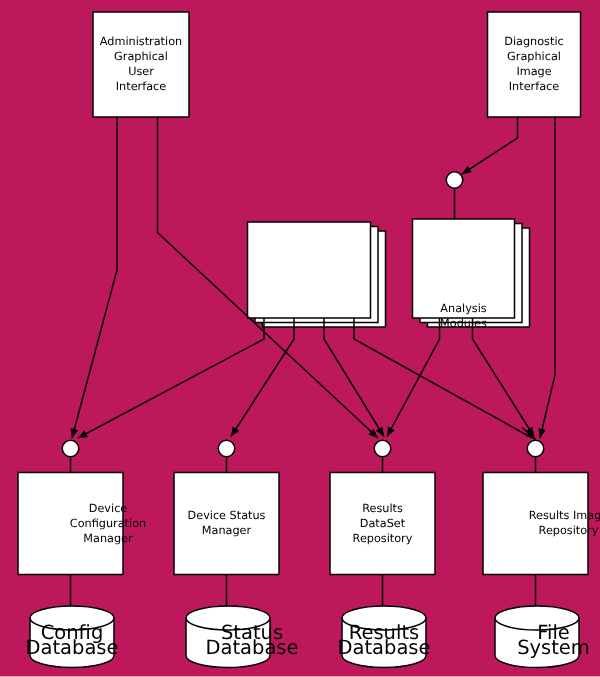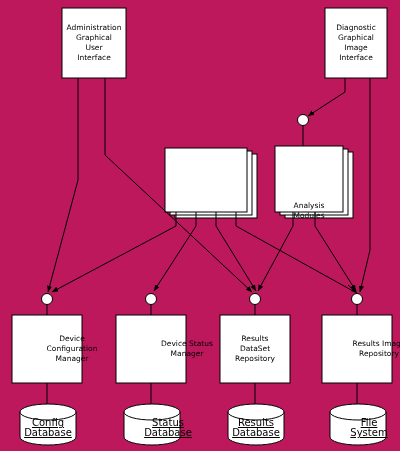--- a/index.html
+++ b/index.html
@@ -31,23 +31,22 @@
     justify-content: center;
     text-align: center;
     font-family: "DejaVu Sans", sans-serif;
     font-size: 7.5px;
     line-height: 10px;
     color: #000000;
     pointer-events: none;
     white-space: pre-line;
   }
   .store-label {
-    font-size: 10px;
+    font-size: 13px;
     line-height: 10px;
-    text-decoration: underline;
   }
 </style>
 </head>
 <body>
 
 <div id="diagram-root">
 
   <svg id="diagram-svg" viewBox="0 0 400 451">
     <defs>
       <marker id="arrowhead" markerWidth="7" markerHeight="7" refX="6.2" refY="2.6" orient="auto" markerUnits="strokeWidth">
@@ -162,21 +161,21 @@
 Interface</div>
 
 
   <div class="node-label" style="left:275px; top:146px; width:68px; height:66px;margin-top:32px;">Analysis
 Modules</div>
 
   <div class="node-label" style="left:12px; top:315px; width:70px; height:68px;padding-left:25px;">Device
 Configuration
 Manager</div>
 
-  <div class="node-label" style="left:116px; top:315px; width:70px; height:68px;padding-left:36px;">Device Status
+  <div class="node-label" style="left:116px; top:315px; width:70px; height:68px;">Device Status
 Manager</div>
 
   <div class="node-label" style="left:220px; top:315px; width:70px; height:68px;">Results
 DataSet
 Repository</div>
 
   <div class="node-label" style="left:322px; top:315px; width:70px; height:68px;margin-left:22px;">Results Image
 Repository</div>
 
   <div class="node-label store-label" style="left:20px; top:414px; width:56px; height:28px;">Config

